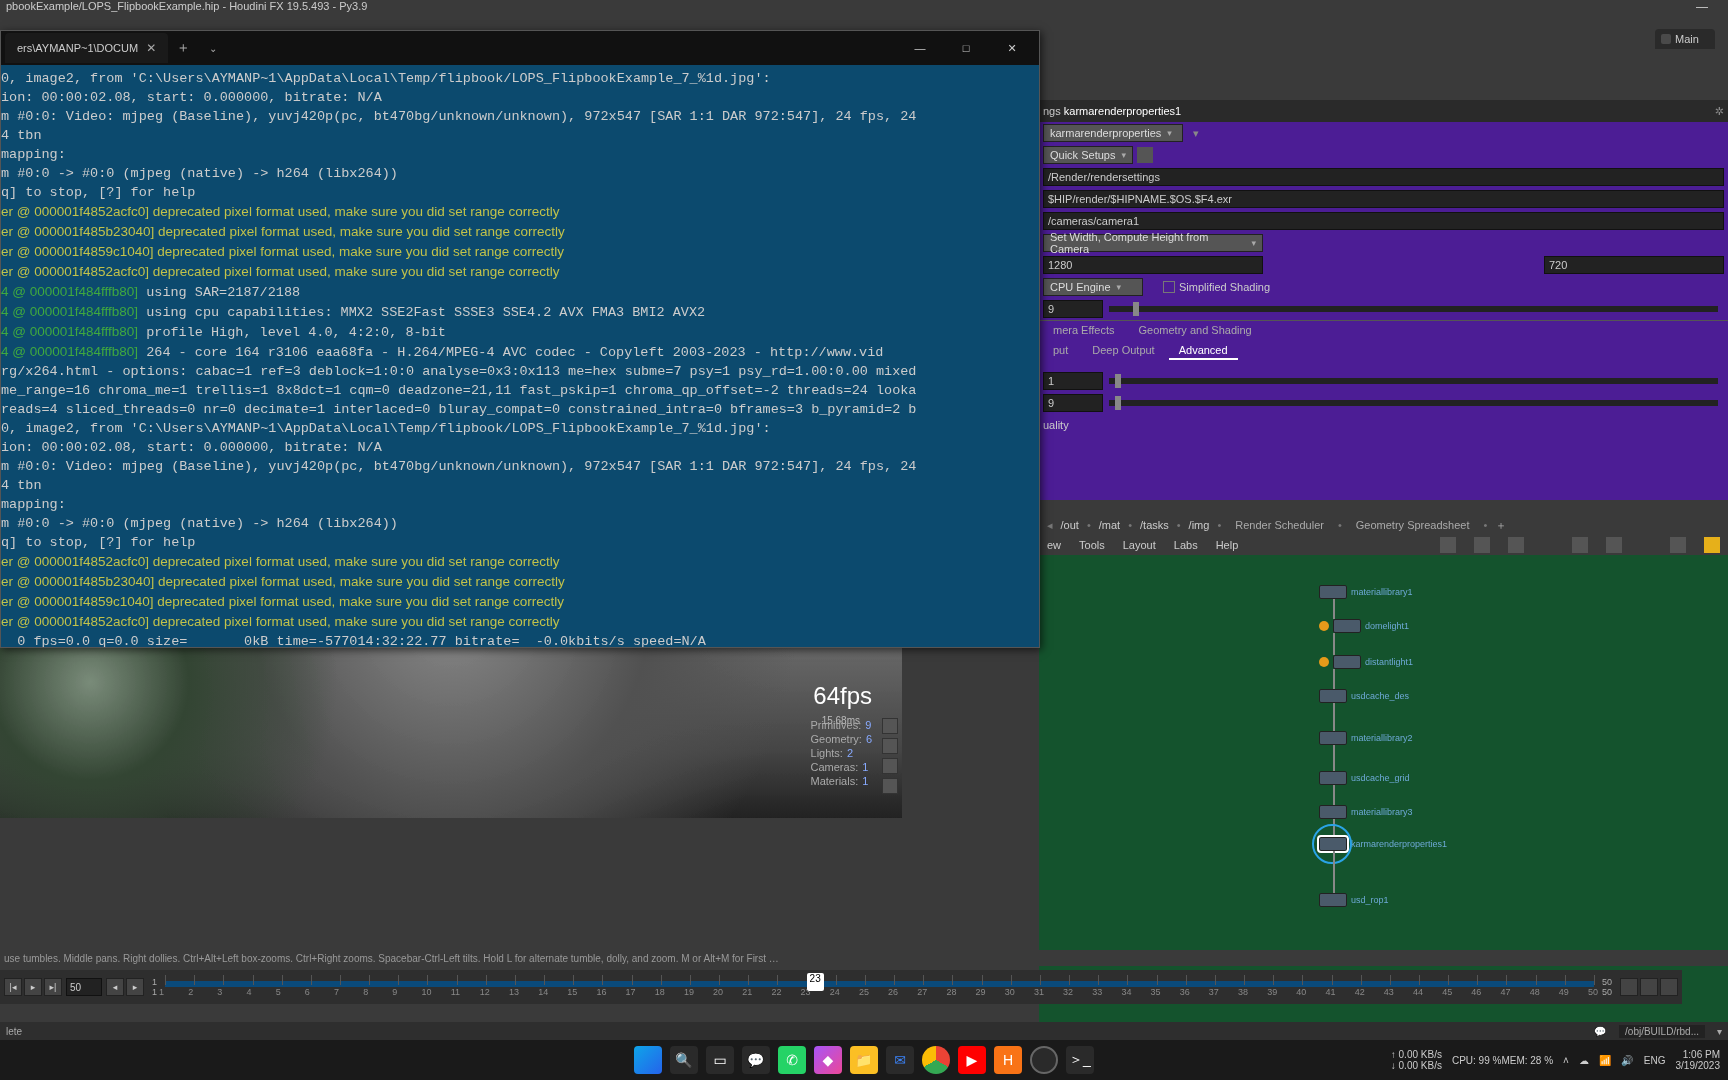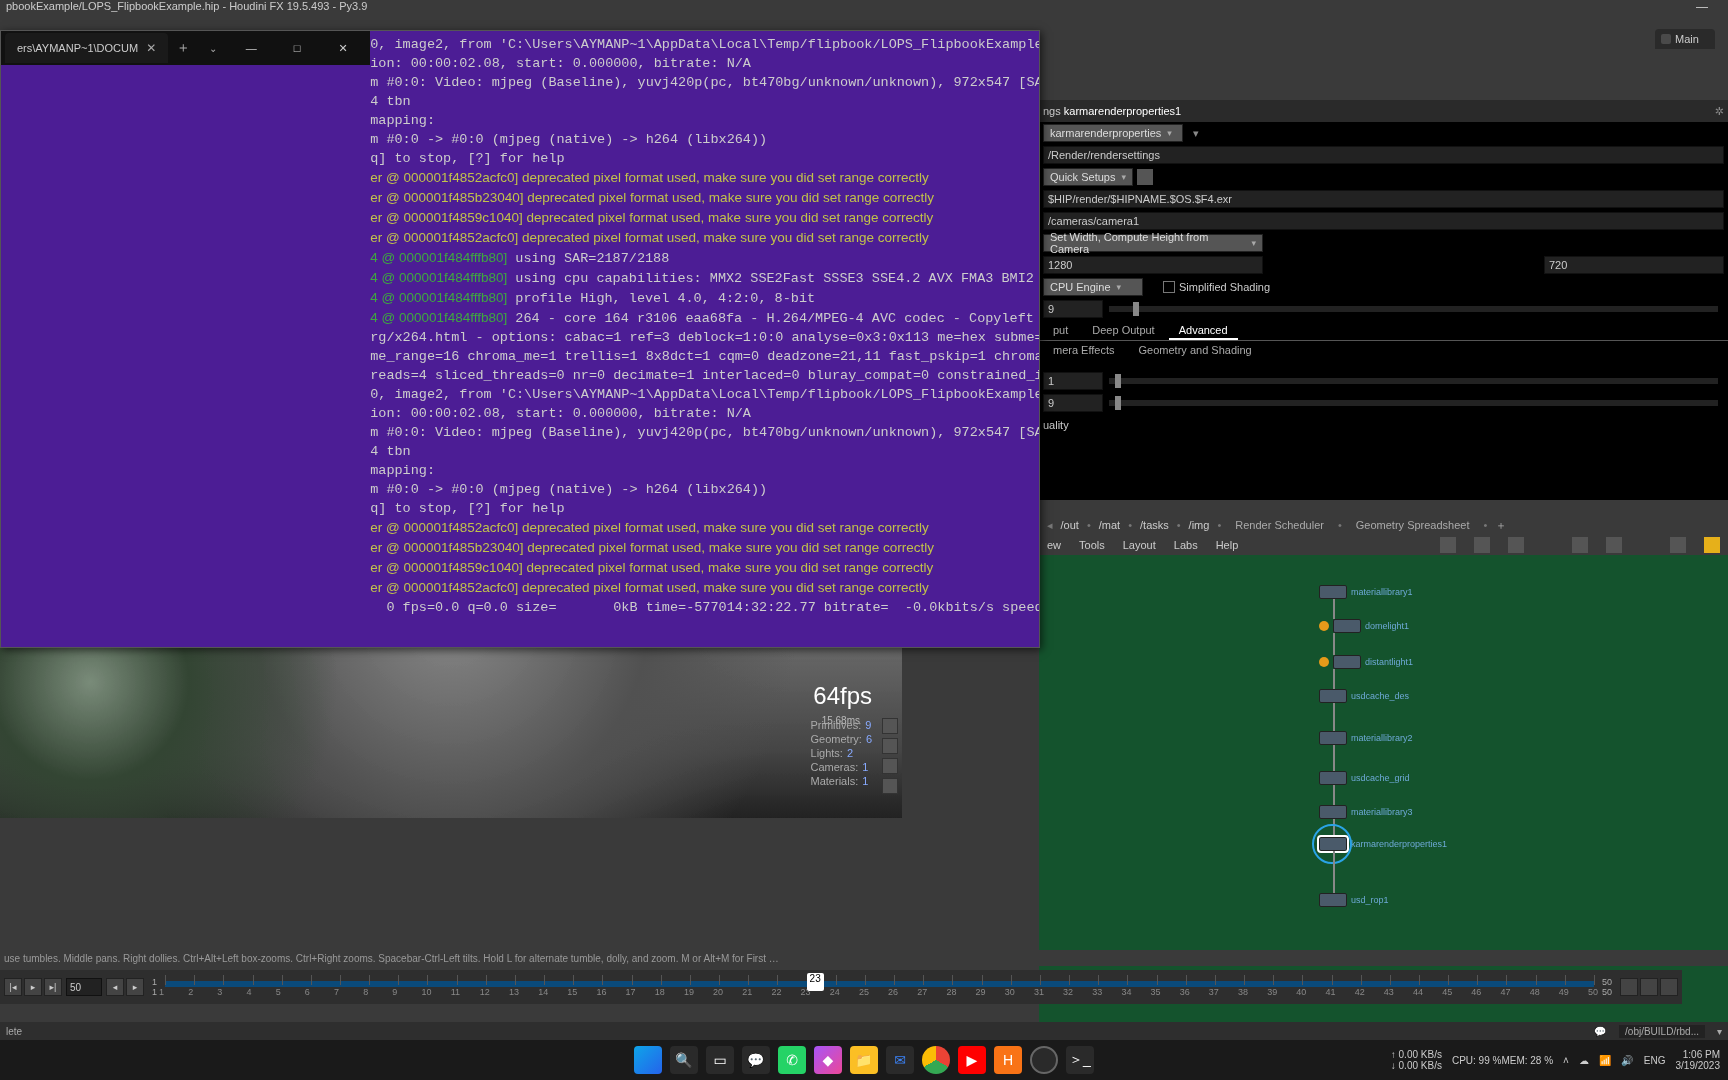--- a/index.html
+++ b/index.html
@@ -8,35 +8,35 @@
 
 .titlebar { position: absolute; top: 0; left: 0; right: 0; height: 22px; background: #3a3a3a; display: flex; align-items: flex-start; padding: 0 6px; font-size: 11px; color: #ccc; }
 .titlebar .spacer { flex: 1; }
 .titlebar .winctl { width: 40px; text-align: center; font-size: 12px; }
 
 
 .main-tab { position: absolute; top: 29px; left: 1655px; width: 60px; height: 20px; background: #2a2a2a; border-radius: 4px 4px 0 0; display:flex; align-items:center; padding:0 6px; font-size:11px; color:#ccc; }
 .main-tab::before { content:''; width:10px; height:10px; background:#4a4a4a; margin-right:4px; border-radius:2px; }
 
 
-.right-panel { position: absolute; top: 100px; left: 1039px; right: 0; height: 400px; background: #000000; }
+.right-panel { position: absolute; top: 100px; left: 1039px; right: 0; height: 400px; background: #4c1d95; }
 .row { display: flex; align-items: center; height: 22px; padding: 0 4px; font-size: 11px; } 
 .inputlike { background: #222; border: 1px solid #111; padding: 1px 4px; font-size: 11px; color: #ccc; height: 18px; display:flex; align-items:center; }
 .dropdown { background: #555; border:1px solid #222; padding:1px 6px; height:18px; display:flex; align-items:center; font-size:11px; color:#ddd; position:relative; }
 .dropdown::after { content:'▾'; margin-left:6px; font-size:9px; color:#aaa; }
 .inputlike.path { flex:1; }
 .tabs { display:flex; gap:4px; height:20px; align-items:flex-end; }
 .tab { padding:2px 10px; font-size:11px; color:#aaa; border-bottom:2px solid transparent; }
 .tab.active { color:#fff; border-bottom:2px solid #fff; }
 .checkbox { width:12px; height:12px; border:1px solid #777; margin-right:4px; display:inline-block; }
 .slider { flex:1; height:6px; background:#222; position:relative; margin:0 6px; }
 .slider .handle { position:absolute; top:-4px; width:6px; height:14px; background:#888; }
 
 
-.terminal { position:absolute; top:30px; left:0; width:1040px; height:618px; background:#4c1d95; border:1px solid #555; box-shadow:2px 2px 8px rgba(0,0,0,.6); display:flex; flex-direction:row; }
+.terminal { position:absolute; top:30px; left:0; width:1040px; height:618px; background:#0c4a6e; border:1px solid #555; box-shadow:2px 2px 8px rgba(0,0,0,.6); display:flex; flex-direction:column; }
 .term-titlebar { height:34px; background:#111; display:flex; align-items:center; padding:0 4px; }
 .term-tab { display:flex; align-items:center; gap:8px; padding:0 12px; height:30px; background:#1a1a1a; border-radius:4px 4px 0 0; font-size:11px; color:#ccc; }
 .term-tab .x { font-size:12px; color:#aaa; }
 .term-add { width:30px; text-align:center; font-size:14px; color:#aaa; }
 .term-winctl { display:flex; margin-left:auto; }
 .term-winctl div { width:46px; height:30px; display:flex; align-items:center; justify-content:center; font-size:11px; color:#ccc; }
 .term-body { flex:1; padding:4px 0 4px 0; font-family:"Consolas","Courier New",monospace; font-size:13.5px; line-height:19px; color:#ccc; white-space:pre; overflow:hidden; }
 .term-body .y { color:#c2c24a; } 
 .term-body .g { color:#3fa83f; } 
 
@@ -128,31 +128,31 @@
   </div>
   <div class="row">
     <div class="dropdown" style="flex:0 0 140px;">
         <span>karmarenderproperties</span>
       </div>
     <span style="width:6px;"></span>
     <span style="width:4px;"></span>
     <span style="color:#888;">▾</span>
   </div>
   <div class="row">
+    <div class="dropdown" style="flex:0 0 90px;">
+        <span>Quick Setups</span>
+      </div>
+    <span style="width:4px;"></span>
+    <span style="width:16px;height:16px;background:#555;"></span>
+  </div>
+  <div class="row">
       <div class="inputlike path">
         <span>/Render/rendersettings</span>
       </div>
     </div>
-  <div class="row">
-    <div class="dropdown" style="flex:0 0 90px;">
-        <span>Quick Setups</span>
-      </div>
-    <span style="width:4px;"></span>
-    <span style="width:16px;height:16px;background:#555;"></span>
-  </div>
   <div class="row">
       <div class="inputlike path">
         <span>$HIP/render/$HIPNAME.$OS.$F4.exr</span>
       </div>
     </div>
   <div class="row">
       <div class="inputlike path">
         <span>/cameras/camera1</span>
       </div>
     </div>
@@ -178,29 +178,29 @@
     <span class="checkbox"></span>
     <span>Simplified Shading</span>
   </div>
   <div class="row">
     <div class="inputlike" style="width:60px;">
         <span>9</span>
       </div>
     <div class="slider">
         <div class="handle" style="left:4%;"></div>
       </div>
+  </div>
+  <div class="row tabs" style="border-top:1px solid #555;">
+    <div class="tab"><span>mera Effects</span></div>
+    <div class="tab"><span>Geometry and Shading</span></div>
   </div>
   <div class="row tabs">
     <div class="tab"><span>put</span></div>
     <div class="tab"><span>Deep Output</span></div>
     <div class="tab active"><span>Advanced</span></div>
-  </div>
-  <div class="row tabs" style="border-top:1px solid #555;">
-    <div class="tab"><span>mera Effects</span></div>
-    <div class="tab"><span>Geometry and Shading</span></div>
   </div>
   <div class="row" style="margin-top:10px;">
     <div class="inputlike" style="width:60px;">
         <span>1</span>
       </div>
     <div class="slider">
         <div class="handle" style="left:1%;"></div>
       </div>
   </div>
   <div class="row">

